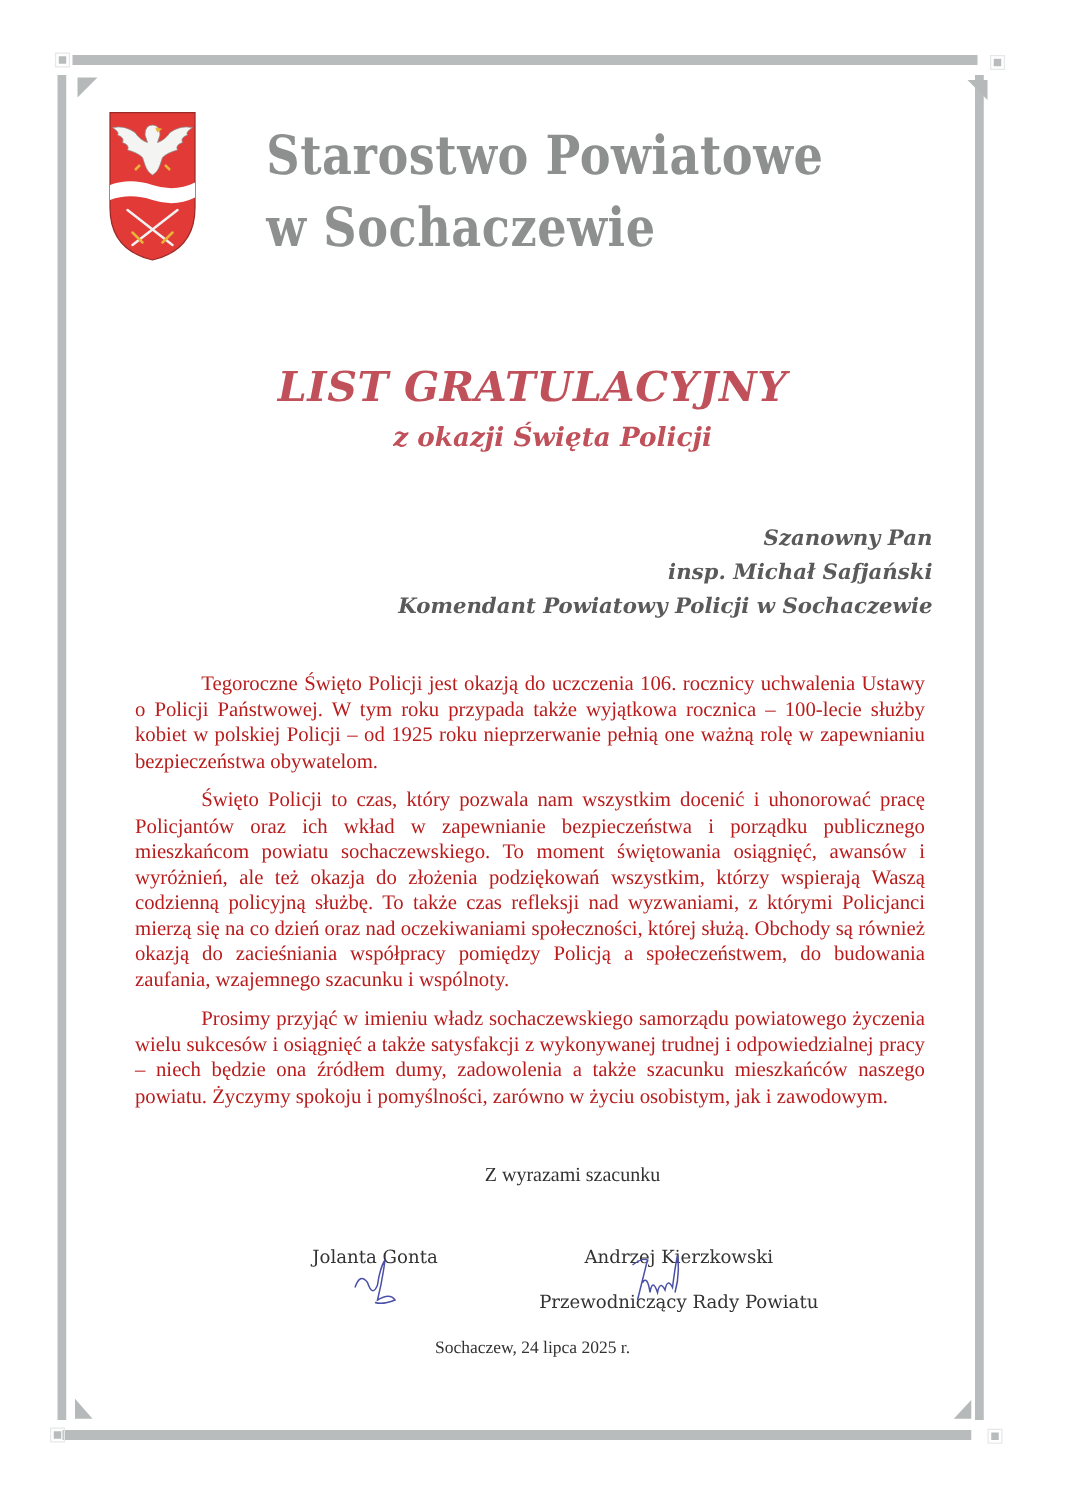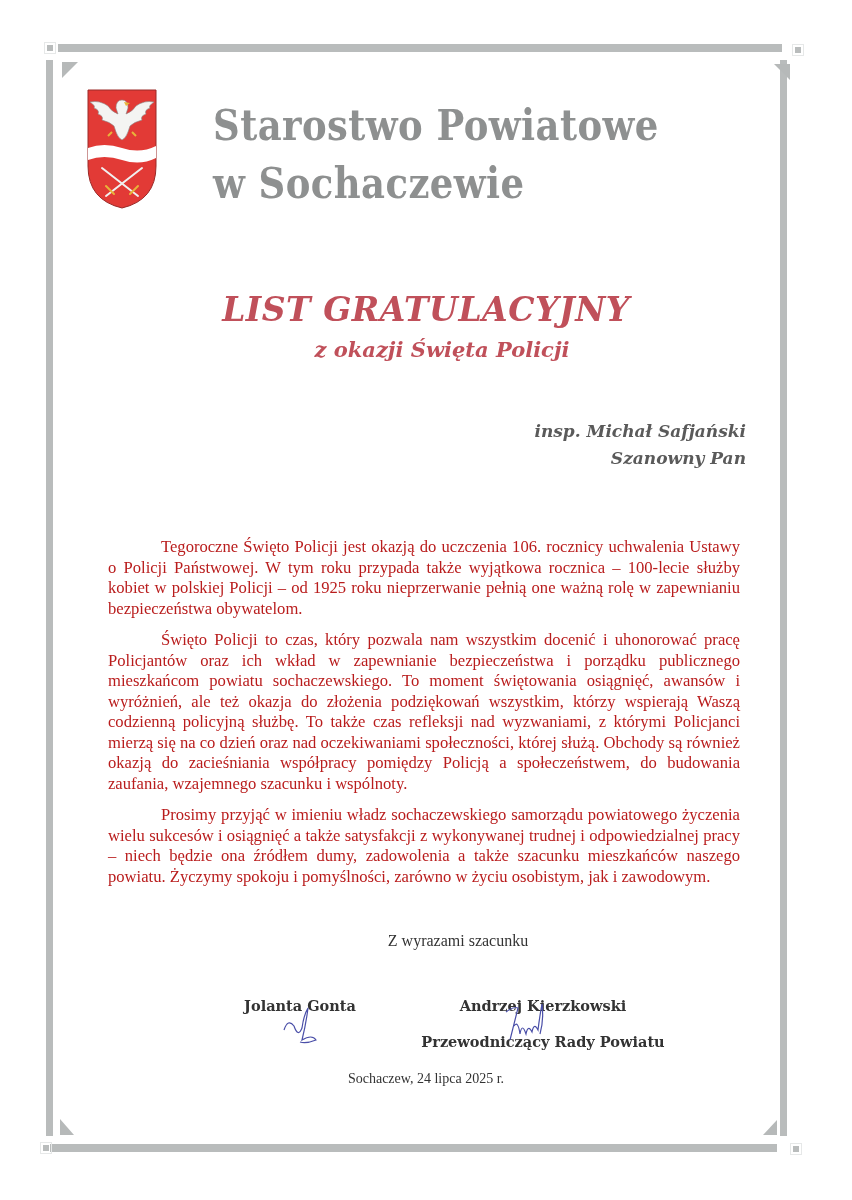--- a/index.html
+++ b/index.html
@@ -24,21 +24,21 @@
     .doc-title { position: absolute; left: 0; width: 852px; top: 290px; text-align: center; font-family: "DejaVu Serif", serif; font-style: italic; font-weight: bold; font-size: 33px; color: #c0505a; letter-spacing: 0.5px; }
     .doc-subtitle { position: absolute; left: 16px; width: 852px; top: 337px; text-align: center; font-family: "DejaVu Serif", serif; font-style: italic; font-weight: bold; font-size: 21px; color: #c0505a; }
 
     .recipient { position: absolute; right: 106px; top: 418px; text-align: right; font-family: "DejaVu Serif", serif; font-style: italic; font-weight: bold; font-size: 17px; line-height: 27px; color: #5a5a5a; }
 
     .body { position: absolute; left: 108px; width: 632px; top: 537px; font-family: "Liberation Serif", serif; font-size: 16.6px; line-height: 20.5px; color: #b91c1c; text-align: justify; }
     .body p { margin: 0 0 11px 0; text-indent: 53px; }
 
     .closing { position: absolute; left: 0; width: 852px; top: 932px; text-align: center; font-size: 16px; color: #333; padding-left: 32px; }
 
-    .sig { position: absolute; text-align: center; font-family: "DejaVu Serif", serif; font-weight: bold; font-size: 14.5px; line-height: 36px; color: #333; }
+    .sig { position: absolute; text-align: center; font-family: "DejaVu Serif", serif; font-weight: normal; font-size: 14.5px; line-height: 36px; color: #333; }
     .sig-left { left: 190px; width: 220px; top: 988px; }
     .sig-right { left: 418px; width: 250px; top: 988px; }
     .signature-scribble { position: absolute; pointer-events: none; }
 
     .place-date { position: absolute; left: 0; width: 852px; top: 1071px; text-align: center; font-size: 14px; color: #333; }
   </style>
 </head>
 <body>
 
 <div class="frame-bar frame-top"></div>
@@ -78,22 +78,23 @@
 </div>
 <div class="header-title">
   <div>Starostwo Powiatowe</div>
   <div>w Sochaczewie</div>
 </div>
 
 <div class="doc-title">LIST GRATULACYJNY</div>
 <div class="doc-subtitle">z okazji Święta Policji</div>
 
 <div class="recipient">
+  <div>Szanowny Pan</div>
   <div>insp. Michał Safjański</div>
-  <div>Szanowny Pan</div>
+  <div>Komendant Powiatowy Policji w Sochaczewie</div>
 </div>
 
 <div class="body">
   <p>Tegoroczne Święto Policji jest okazją do uczczenia 106. rocznicy uchwalenia Ustawy o Policji Państwowej. W tym roku przypada także wyjątkowa rocznica – 100-lecie służby kobiet w polskiej Policji – od 1925 roku nieprzerwanie pełnią one ważną rolę w zapewnianiu bezpieczeństwa obywatelom.</p>
   <p>Święto Policji to czas, który pozwala nam wszystkim docenić i uhonorować pracę Policjantów oraz ich wkład w zapewnianie bezpieczeństwa i porządku publicznego mieszkańcom powiatu sochaczewskiego. To moment świętowania osiągnięć, awansów i wyróżnień, ale też okazja do złożenia podziękowań wszystkim, którzy wspierają Waszą codzienną policyjną służbę. To także czas refleksji nad wyzwaniami, z którymi Policjanci mierzą się na co dzień oraz nad oczekiwaniami społeczności, której służą. Obchody są również okazją do zacieśniania współpracy pomiędzy Policją a społeczeństwem, do budowania zaufania, wzajemnego szacunku i wspólnoty.</p>
   <p>Prosimy przyjąć w imieniu władz sochaczewskiego samorządu powiatowego życzenia wielu sukcesów i osiągnięć  a także satysfakcji z wykonywanej trudnej i odpowiedzialnej pracy – niech będzie ona źródłem dumy, zadowolenia a także szacunku mieszkańców naszego powiatu. Życzymy spokoju i pomyślności, zarówno w życiu osobistym, jak i zawodowym.</p>
 </div>
 
 <div class="closing">Z wyrazami szacunku</div>
 

